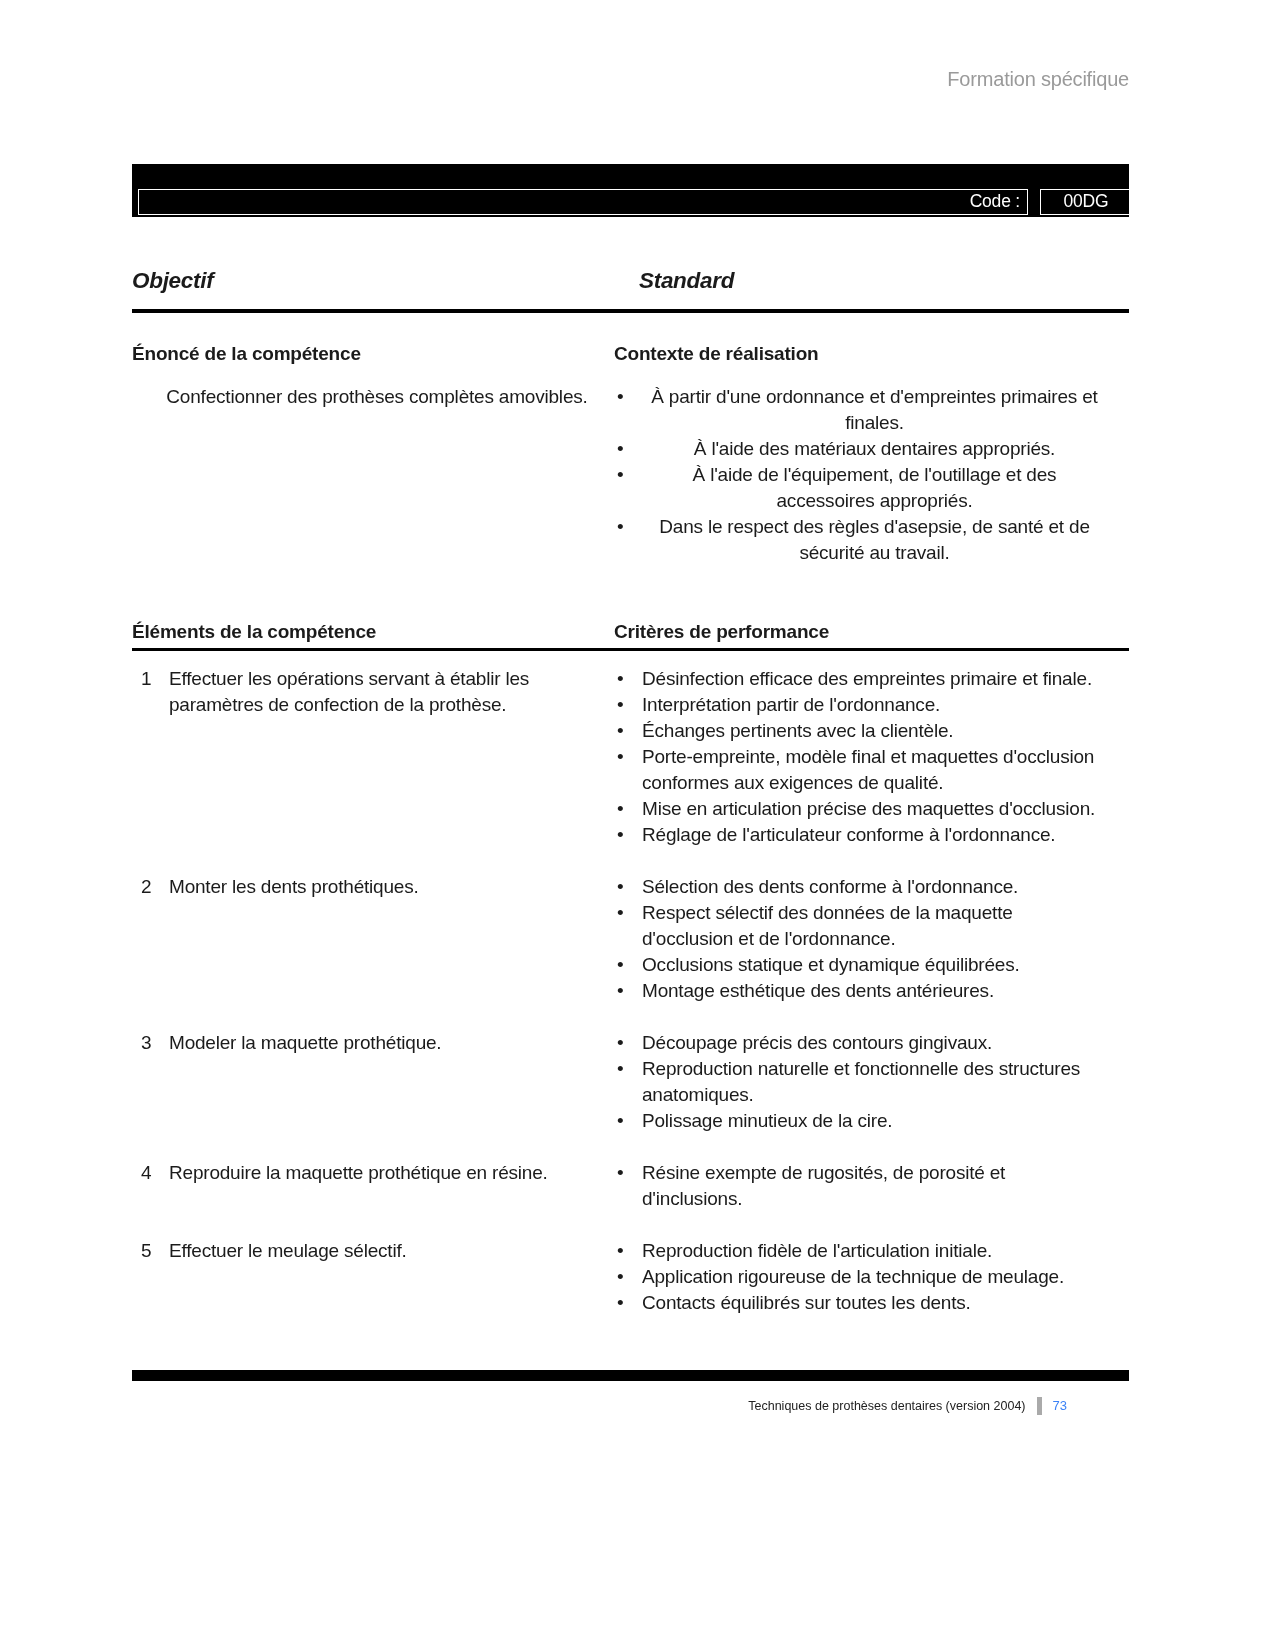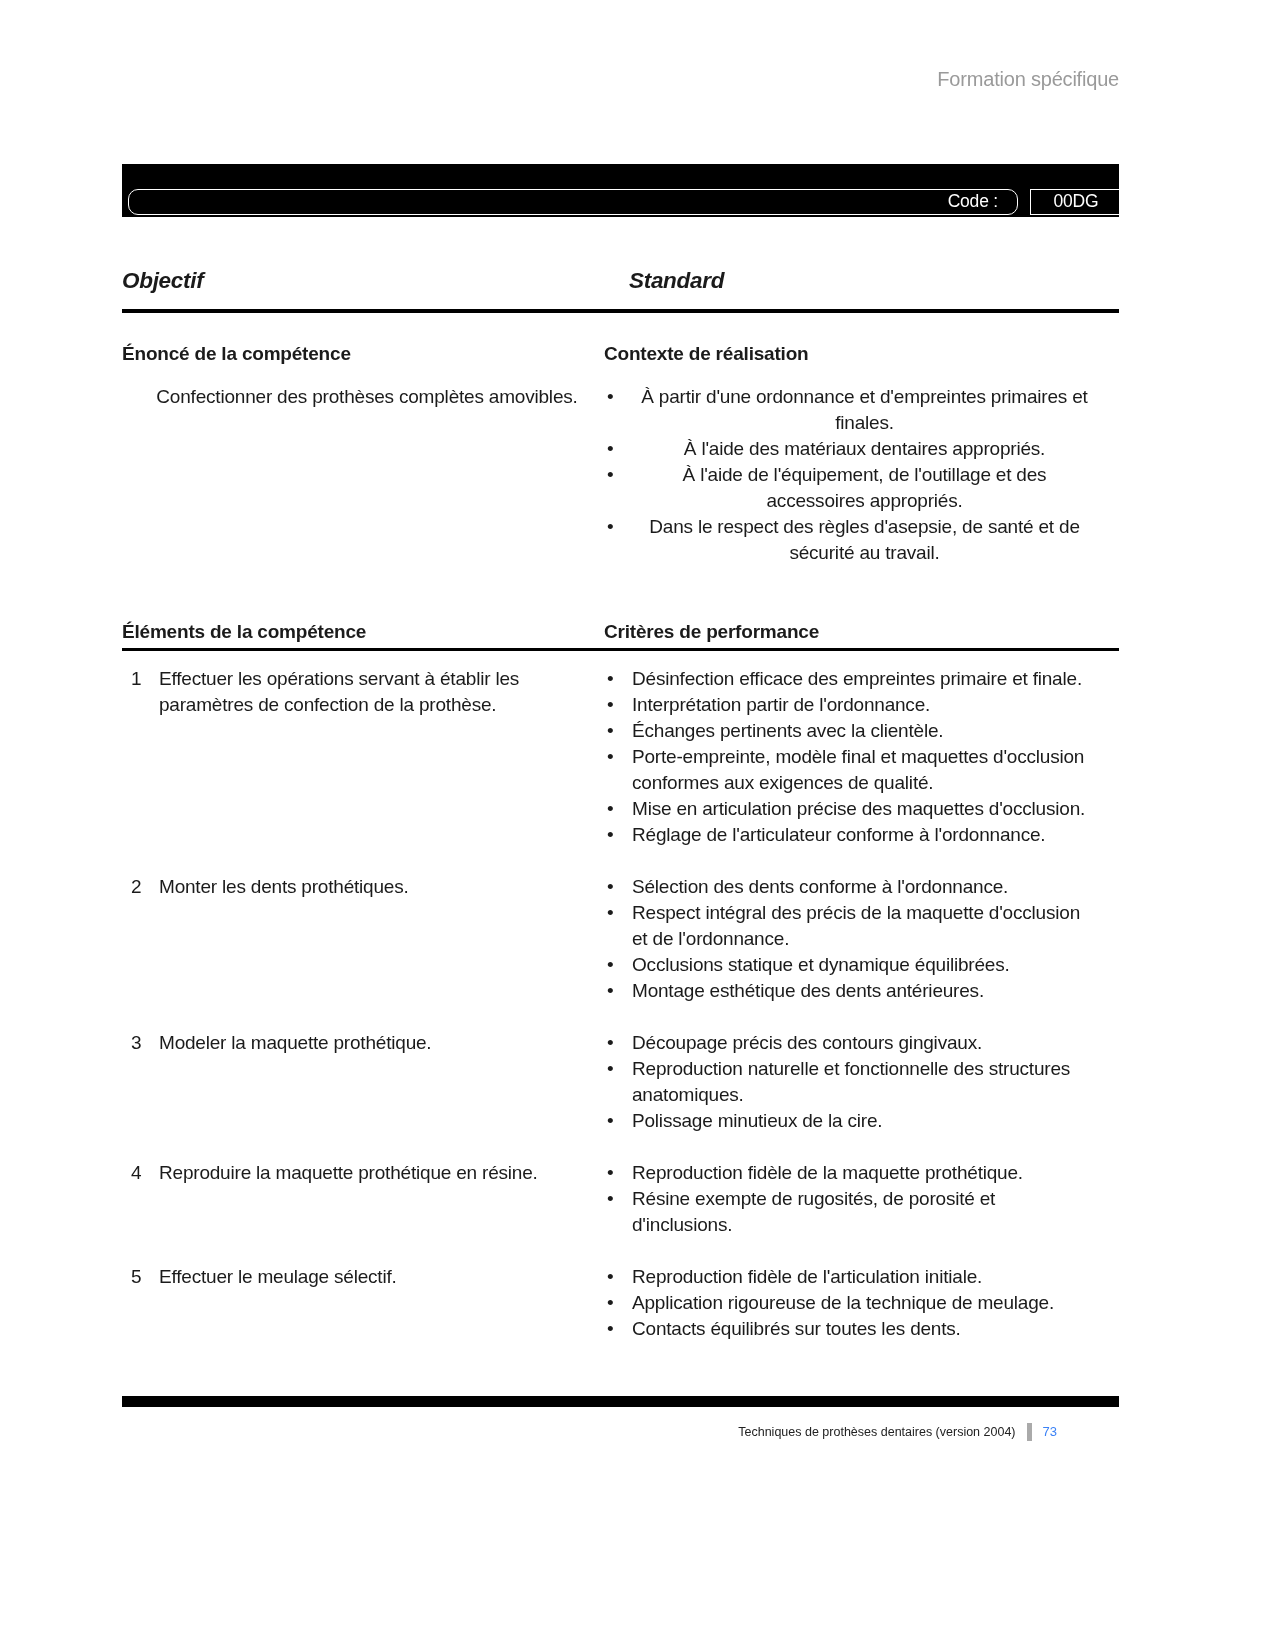--- a/index.html
+++ b/index.html
@@ -10,21 +10,21 @@
     background: #ffffff;
     color: #1b1b1b;
     font-family: "Liberation Sans", sans-serif;
     font-size: 19px;
     line-height: 26px;
     letter-spacing: -0.2px;
     overflow: hidden;
   }
   .content {
     position: absolute;
-    left: 122px;
+    left: 132px;
     top: 0;
     width: 997px;
   }
   .top-label {
     margin-top: 66px;
     text-align: right;
     color: #9a9a9a;
     font-size: 20px;
     line-height: 26px;
   }
@@ -41,22 +41,21 @@
     box-sizing: border-box;
     border: 1px solid #ffffff;
     color: #ffffff;
     font-size: 17.5px;
     line-height: 23px;
   }
   .code-field-label {
     left: 6px;
     width: 890px;
     text-align: right;
-    padding-right: 19px;
-    border-radius: 10px;
+    padding-right: 7px;
   }
   .code-field-value {
     left: 908px;
     width: 92px;
     text-align: center;
   }
   .col-titles {
     margin-top: 50px;
     display: grid;
     grid-template-columns: 482px 1fr;
@@ -199,21 +198,21 @@
           </ul>
   </div>
 
   <div class="comp-row">
     <div class="element-cell">
       <span class="element-num">2</span>
       <span class="element-text">Monter les dents prothétiques.</span>
     </div>
     <ul class="bullets">
             <li>Sélection des dents conforme à l'ordonnance.</li>
-            <li>Respect intégral des précis de la maquette d'occlusion et de l'ordonnance.</li>
+            <li>Respect sélectif des données de la maquette d'occlusion et de l'ordonnance.</li>
             <li>Occlusions statique et dynamique équilibrées.</li>
             <li>Montage esthétique des dents antérieures.</li>
           </ul>
   </div>
 
   <div class="comp-row">
     <div class="element-cell">
       <span class="element-num">3</span>
       <span class="element-text">Modeler la maquette prothétique.</span>
     </div>
@@ -223,21 +222,20 @@
             <li>Polissage minutieux de la cire.</li>
           </ul>
   </div>
 
   <div class="comp-row">
     <div class="element-cell">
       <span class="element-num">4</span>
       <span class="element-text">Reproduire la maquette prothétique en résine.</span>
     </div>
     <ul class="bullets">
-            <li>Reproduction fidèle de la maquette prothétique.</li>
             <li>Résine exempte de rugosités, de porosité et d'inclusions.</li>
           </ul>
   </div>
 
   <div class="comp-row">
     <div class="element-cell">
       <span class="element-num">5</span>
       <span class="element-text">Effectuer le meulage sélectif.</span>
     </div>
     <ul class="bullets">

